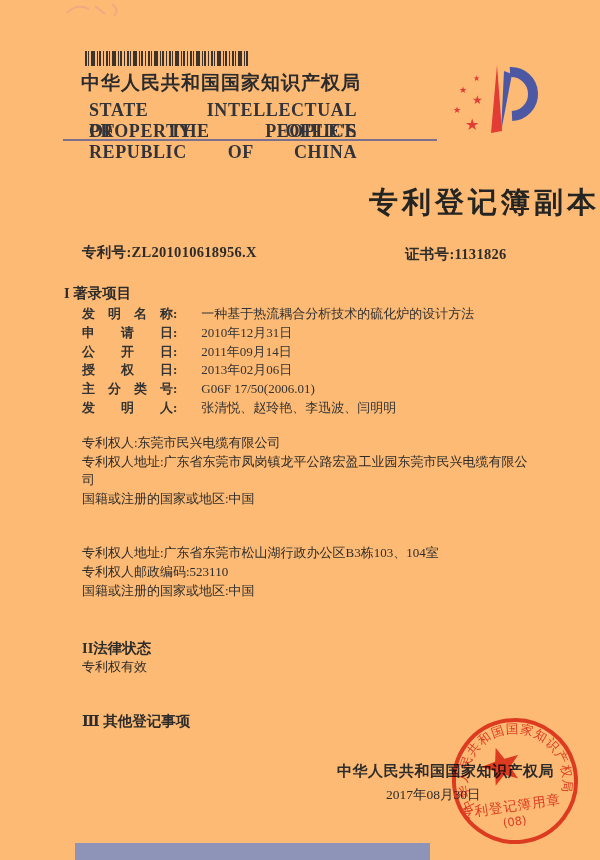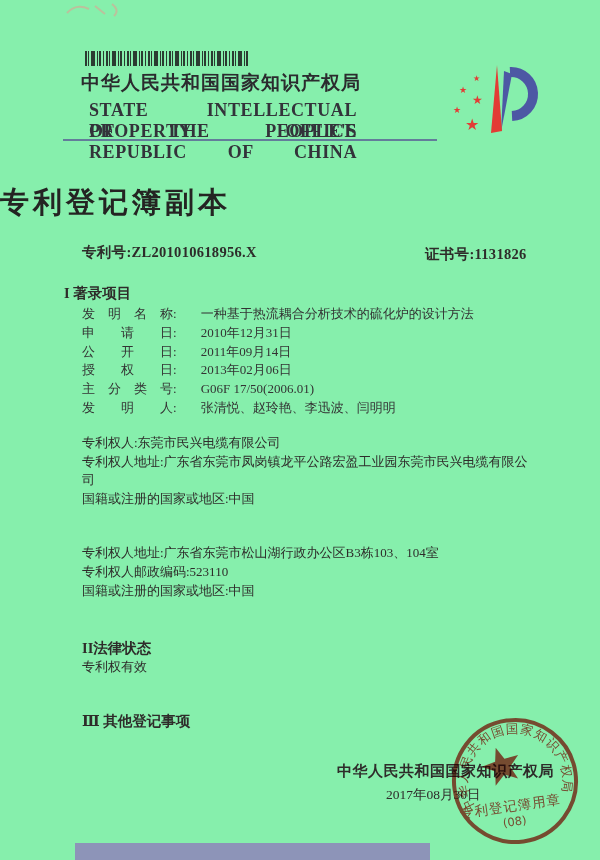--- a/index.html
+++ b/index.html
@@ -2,49 +2,49 @@
 <html style="--text: #2e2c2a; --stamp-red: #dd4136; --logo-blue: #4d58a4; --logo-red: #e23c35; --rule-blue: #5a5f96; --bottom-bar: #8d94b8;"><head>
 <meta charset="utf-8">
 <style>
   :root{
     --text:#2e2c2a; --stamp-red:#dd4136; --logo-blue:#4d58a4; --logo-red:#e23c35;
     --rule-blue:#5a5f96; --bottom-bar:#8d94b8;
   }
   html,body{margin:0;padding:0;background:#e8e8e8;}
   .page{
     position:relative;width:600px;height:860px;margin:0 auto;
-    background:#86efac;overflow:hidden;
+    background:#fdba74;overflow:hidden;
     font-family:"Liberation Serif","DejaVu Serif",serif;
     color:var(--text);
   }
   .abs{position:absolute;}
   
   .barcode{
     left:85px;top:51px;width:163px;height:15px;
     background-image:
       repeating-linear-gradient(90deg,#1c1c1c 0 1px,transparent 1px 3px),
       repeating-linear-gradient(90deg,#1c1c1c 0 2px,transparent 2px 7px);
     opacity:.85;
   }
   .org-cn{left:81px;top:70px;font-size:19px;font-weight:bold;letter-spacing:1px;color:#2b2b2e;}
   .org-en{left:89px;width:268px;font-size:18px;font-weight:bold;letter-spacing:.6px;
     color:#33333a;text-align:justify;text-align-last:justify;}
   .org-en1{top:100px;}
   .org-en2{top:121px;}
   .header-rule{left:63px;top:139px;width:374px;height:2px;background:var(--rule-blue);opacity:.8;}
   .logo{left:446px;top:56px;}
   
-  .doc-title{left:0;right:0;top:183px;text-align:left;font-size:29px;font-weight:bold;
+  .doc-title{left:0;right:0;top:183px;text-align:right;font-size:29px;font-weight:bold;
     letter-spacing:4px;color:#242422;}
   .patent-no{left:82px;top:243px;font-size:14.5px;font-weight:bold;letter-spacing:.3px;text-align:right;}
-  .cert-no{left:405px;top:245px;font-size:14.5px;font-weight:bold;letter-spacing:.3px;margin-left:20px;}
+  .cert-no{left:405px;top:245px;font-size:14.5px;font-weight:bold;letter-spacing:.3px;}
   
   .sec1-head{left:64px;top:284px;font-size:14.5px;font-weight:bold;}
   .fields{left:82px;top:305px;width:480px;font-size:13px;line-height:18.8px;}
-  .f-label{display:inline-block;color:#333;}
+  .f-label{display:inline-block;color:#333;font-weight:bold;}
   .f-value{margin-left:24px;color:#333;}
   .owner1{left:82px;top:434px;width:462px;font-size:13px;line-height:18.5px;}
   .owner2{left:82px;top:544px;width:462px;font-size:13px;line-height:18.8px;}
   
   .sec2-head{left:82px;top:639px;font-size:14.5px;font-weight:bold;}
   .sec2-status{left:82px;top:658px;font-size:13px;}
   .sec3-head{left:82px;top:712px;font-size:14.5px;font-weight:bold;text-align:center;}
   
   .footer-org{left:337px;top:762px;font-size:15px;font-weight:bold;letter-spacing:.5px;}
   .footer-date{left:386px;top:786px;font-size:13.5px;}

